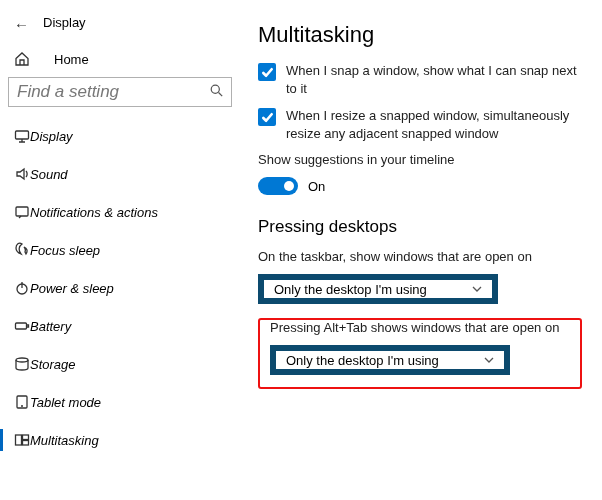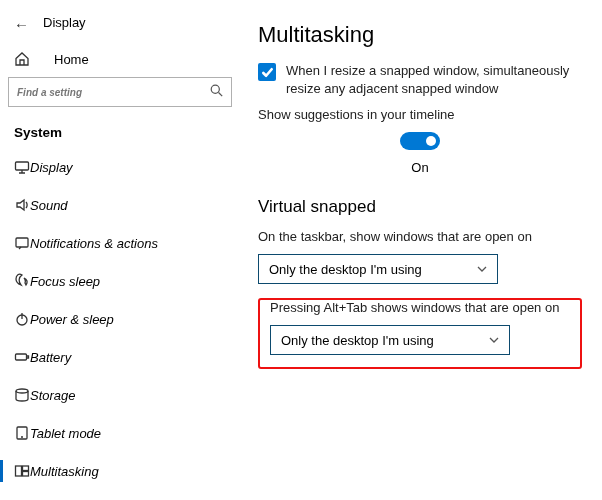--- a/index.html
+++ b/index.html
@@ -43,26 +43,25 @@
     height: 30px;
     display: flex;
     align-items: center;
   }
   .search input {
     border: none;
     outline: none;
     width: 100%;
     height: 100%;
     padding: 0 30px 0 8px;
-    font-size: 10px;
+    font-size: 17px;
     font-family: inherit;
     font-style: italic;
     color: #555;
     background: transparent;
-    font-weight: bold;
   }
   .search input::placeholder { color: #777; font-style: italic; }
   .search .search-icon {
     position: absolute;
     right: 8px;
     color: #555;
     font-size: 13px;
   }
   .category-label {
     padding: 8px 14px 8px 14px;
@@ -120,38 +119,38 @@
     flex-shrink: 0;
     display: inline-flex;
     align-items: center;
     justify-content: center;
     cursor: pointer;
     margin-top: 1px;
   }
   .checkbox svg { width: 13px; height: 13px; stroke: #fff; stroke-width: 2.8; fill: none; stroke-linecap: round; stroke-linejoin: round; }
   .label-txt { flex: 1; color: #222; }
   .setting-label { font-size: 13px; margin-bottom: 10px; color: #222; }
-  .toggle-row { display: flex; align-items: center; gap: 10px; flex-direction: column; }
+  .toggle-row { display: flex; align-items: center; gap: 10px; }
   .toggle {
     width: 40px; height: 18px;
     background: #0078d4;
     border-radius: 9px;
     position: relative;
     cursor: pointer;
   }
   .toggle-knob {
     width: 10px; height: 10px;
     background: #fff;
     border-radius: 50%;
     position: absolute;
     right: 4px; top: 4px;
   }
   .toggle-label { font-size: 13px; }
   .dropdown {
-    border: 1px solid #0c4a6e;
+    border: 6px solid #0c4a6e;
     height: 30px;
     width: 240px;
     display: flex;
     align-items: center;
     justify-content: space-between;
     padding: 0 10px;
     font-size: 13px;
     cursor: pointer;
     background: #fff;
   }
@@ -188,21 +187,20 @@
         <input type="text" placeholder="Find a setting" style="">
         <span class="search-icon">
           <svg width="13" height="13" viewBox="0 0 16 16" fill="none" stroke="currentColor" stroke-width="1.5">
               <circle cx="6.5" cy="6.5" r="5"></circle>
               <path d="M10.5 10.5L15 15"></path>
             </svg>
         </span>
       </div>
     </div>
 
-    <div class="category-label">System</div>
 
     <div class="nav">
       <div class="nav-item">
         <span class="icon">
             <svg viewBox="0 0 16 16" fill="none" stroke="currentColor" stroke-width="1.3">
               <rect x="1.5" y="3" width="13" height="8" rx="1"></rect>
               <path d="M5 14h6M8 11v3"></path>
             </svg>
           </span>
         <span>Display</span>
@@ -282,38 +280,46 @@
       <div class="nav-item">
         
         
       </div>
     </div>
   </div>
 
   <div class="main">
     <div class="h1">Multitasking</div>
 
+    <div class="checkbox-row">
+      <span class="checkbox">
+          <svg viewBox="0 0 14 14">
+            <polyline points="2.5,7.5 5.5,10.5 11.5,3.5"></polyline>
+          </svg>
+        </span>
+      <span class="label-txt">When I snap a window, show what I can snap next to it</span>
+    </div>
     <div class="checkbox-row">
       <span class="checkbox">
           <svg viewBox="0 0 14 14">
             <polyline points="2.5,7.5 5.5,10.5 11.5,3.5"></polyline>
           </svg>
         </span>
       <span class="label-txt">When I resize a snapped window, simultaneously resize any adjacent snapped window</span>
     </div>
 
     <div class="setting-label">Show suggestions in your timeline</div>
     <div class="toggle-row">
       <span class="toggle">
           <span class="toggle-knob"></span>
         </span>
       <span class="toggle-label">On</span>
     </div>
 
-    <div class="h2">Virtual snapped</div>
+    <div class="h2">Pressing desktops</div>
     <div class="setting-label">On the taskbar, show windows that are open on</div>
     <div class="dropdown">
       <span>Only the desktop I'm using</span>
       <span><svg width="10" height="10" viewBox="0 0 10 10" fill="none" stroke="#555" stroke-width="1.3">
             <polyline points="1,3 5,7 9,3"></polyline>
           </svg></span>
     </div>
 
     <div class="highlight-box">
       <div class="setting-label">Pressing Alt+Tab shows windows that are open on</div>

